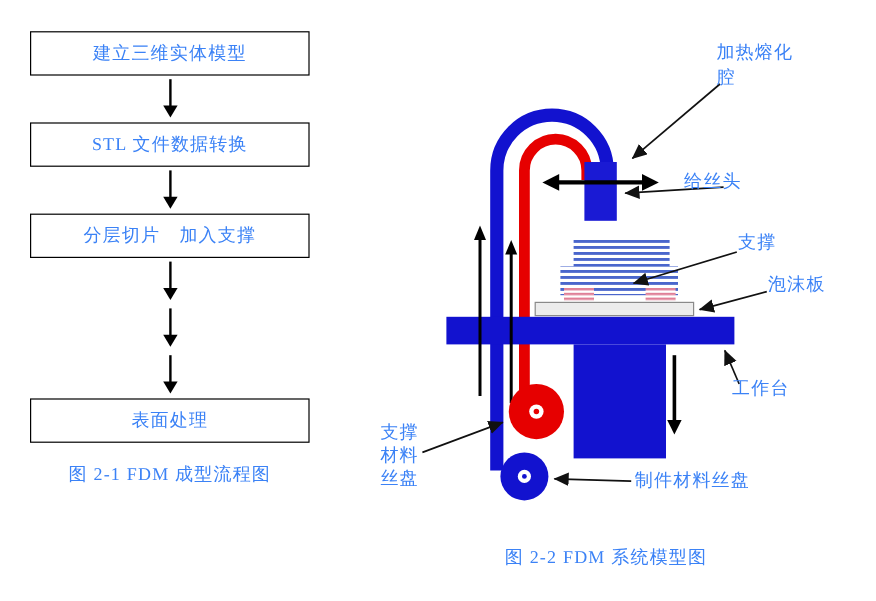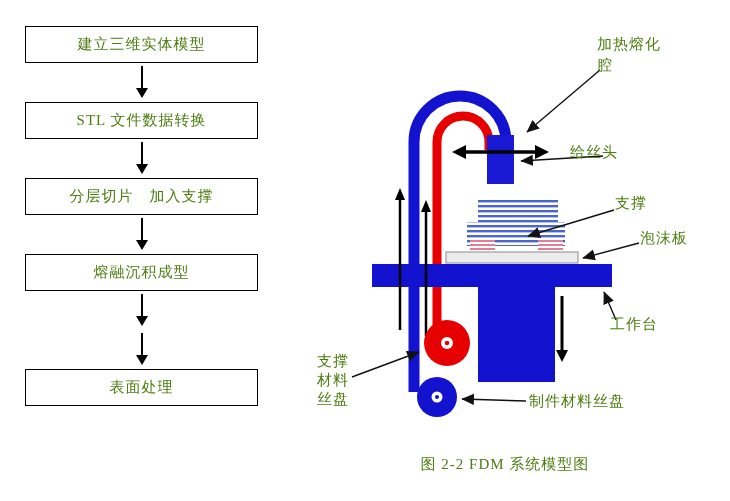--- a/index.html
+++ b/index.html
@@ -1,21 +1,21 @@
 <!DOCTYPE html>
 <html><head>
 <meta charset="utf-8">
 <style>
   html,body{margin:0;padding:0;background:#ffffff;}
   .page{
     position:relative;
     width:730px;height:501px;
     background:#ffffff;
     font-family:"Liberation Serif","DejaVu Serif",serif;
-    color:#4d7c0f;
+    color:#3b82f6;
     overflow:hidden;
   }
   
   .flowchart{
     position:absolute;left:25px;top:26px;width:233px;
   }
   .flow-box{
     box-sizing:border-box;
     width:233px;height:37px;
     border:1px solid #000;
@@ -54,24 +54,24 @@
 
 <div class="page">
 
   <div class="flowchart">
     <div class="flow-box">建立三维实体模型</div>
     <div class="flow-arrow"></div>
     <div class="flow-box">STL 文件数据转换</div>
     <div class="flow-arrow"></div>
     <div class="flow-box">分层切片　加入支撑</div>
     <div class="flow-arrow"></div>
-    <div class="flow-box">熔融沉积成型</div>
     <div class="flow-arrow"></div>
     <div class="flow-arrow"></div>
     <div class="flow-box">表面处理</div>
+    <div class="flow-caption">图 2-1 FDM 成型流程图</div>
   </div>
 
   <div class="diagram">
 
     <svg width="430" height="501" viewBox="300 0 430 501" xmlns="http://www.w3.org/2000/svg">
       <defs>
         <marker id="ah" markerWidth="10" markerHeight="9" refX="8.5" refY="4" orient="auto">
           <path d="M0,0 L9,4 L0,8 z" fill="#111"></path>
         </marker>
         <pattern id="pstripe" width="6" height="5" patternUnits="userSpaceOnUse">

